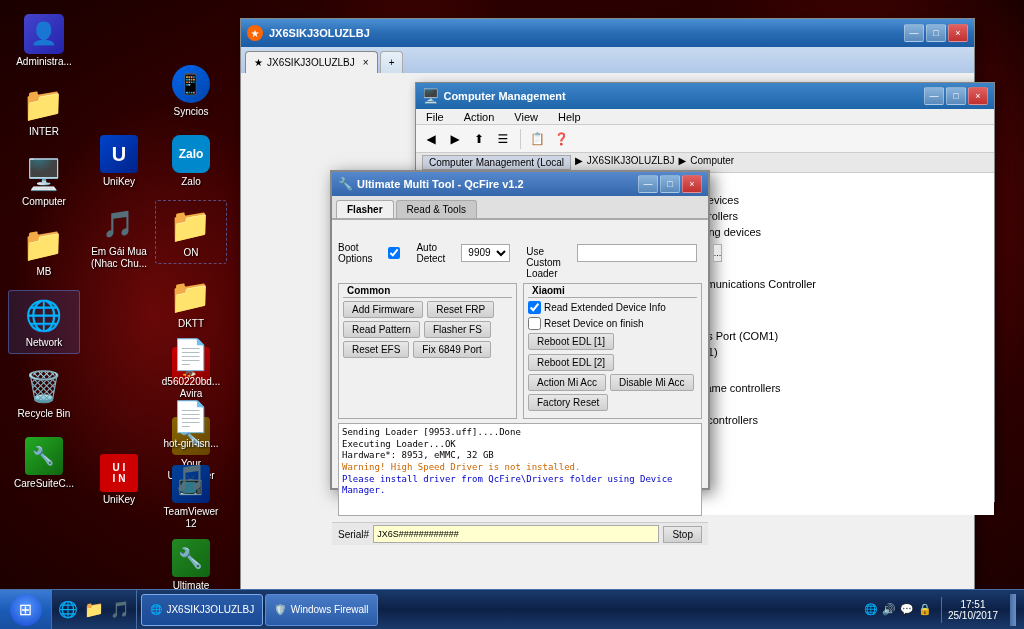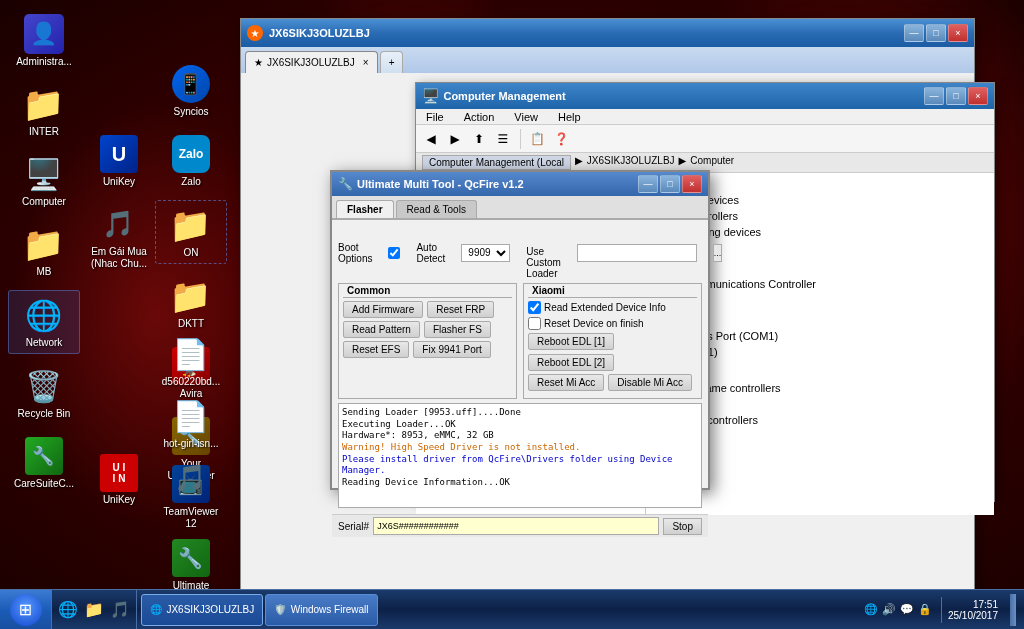--- a/index.html
+++ b/index.html
@@ -122,21 +122,21 @@
       display: flex;
       align-items: center;
       justify-content: center;
       font-size: 11px;
       color: #cce;
     }
 
     .taskbar-clock {
       display: flex;
       flex-direction: column;
-      align-items: flex-end;
+      align-items: center;
       padding: 2px 6px;
       font-size: 10px;
       color: white;
       border-left: 1px solid #4a6fa5;
     }
 
     
     .desktop-icons {
       position: absolute;
       top: 10px;
@@ -800,21 +800,21 @@
           <div class="umt-row">
             <button class="umt-btn">Add Firmware</button>
             <button class="umt-btn">Reset FRP</button>
           </div>
           <div class="umt-row">
             <button class="umt-btn">Read Pattern</button>
             <button class="umt-btn">Flasher FS</button>
           </div>
           <div class="umt-row">
             <button class="umt-btn">Reset EFS</button>
-            <button class="umt-btn">Fix 9941 Port</button>
+            <button class="umt-btn">Fix 6849 Port</button>
           </div>
         </div>
 
         <div style="flex:1;border:1px solid #aaa;padding:4px;padding-top:0;">
           <div style="font-size:10px;font-weight:bold;background:#f0f0f0;padding:1px 4px;border-bottom:1px solid #aaa;margin-bottom:3px;">Xiaomi</div>
           <div class="umt-row">
             <label class="umt-checkbox">
               <input type="checkbox" checked="" style="">
               <span>Read Extended Device Info</span>
             </label>
@@ -823,33 +823,35 @@
             <label class="umt-checkbox">
               <input type="checkbox" style="">
               <span>Reset Device on finish</span>
             </label>
           </div>
           <div class="umt-row">
             <button class="umt-btn">Reboot EDL [1]</button>
             <button class="umt-btn">Reboot EDL [2]</button>
           </div>
           <div class="umt-row">
-            <button class="umt-btn">Reset Mi Acc</button>
+            <button class="umt-btn">Action Mi Acc</button>
             <button class="umt-btn">Disable Mi Acc</button>
           </div>
+          <div class="umt-row">
+            <button class="umt-btn">Factory Reset</button>
+          </div>
         </div>
       </div>
 
-      <div class="umt-log" style="margin-top:4px;height:105px;">
+      <div class="umt-log" style="margin-top:4px;height:93px;">
         <div class="umt-log-entry umt-log-ok">Sending Loader [9953.uff]....Done</div>
         <div class="umt-log-entry umt-log-ok">Executing Loader...OK</div>
         <div class="umt-log-entry umt-log-ok">Hardware*: 8953, eMMC, 32 GB</div>
         <div class="umt-log-entry umt-log-warn">Warning! High Speed Driver is not installed.</div>
         <div class="umt-log-entry umt-log-info">Please install driver from QcFire\Drivers folder using Device Manager.</div>
-        <div class="umt-log-entry umt-log-ok">Reading Device Information...OK</div>
 
       </div>
     </div>
 
     <div class="umt-footer">
       <span style="font-size:10px;">Serial#</span>
       <input type="text" class="umt-serial-field" value="JX6S############" style="">
       <button class="umt-stop-btn">Stop</button>
     </div>
   </div>

